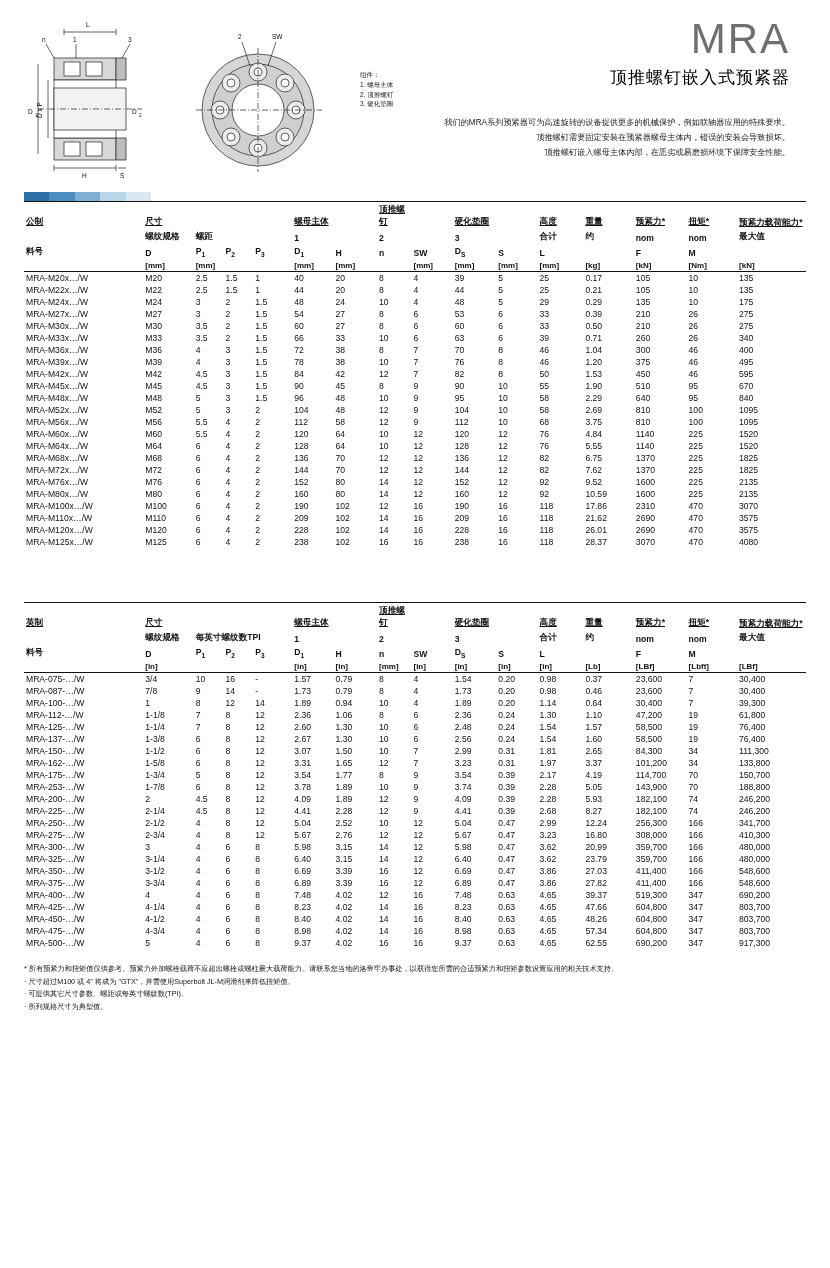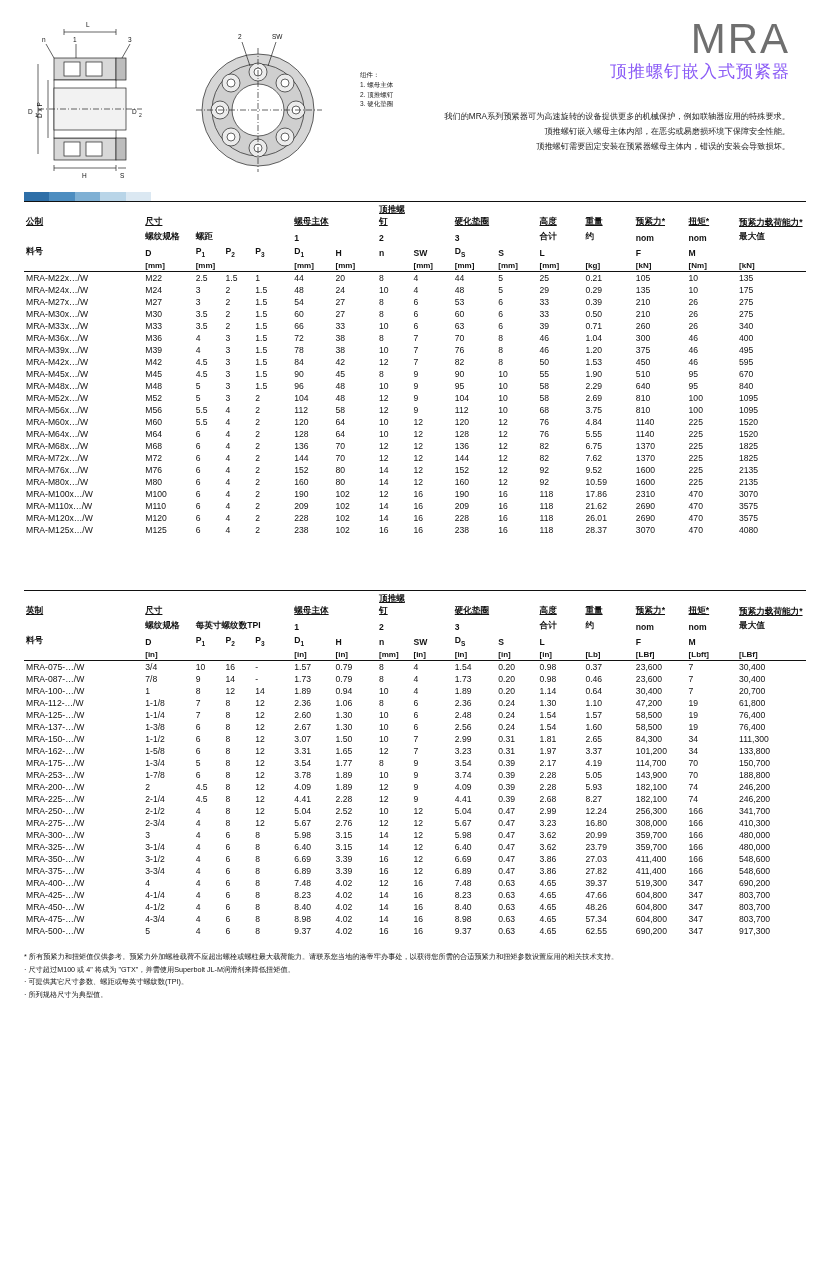--- a/index.html
+++ b/index.html
@@ -6,21 +6,21 @@
   body{width:830px;font-family:"Liberation Sans", sans-serif;color:#111;}
   .page{width:814px;position:relative;padding:0;box-sizing:border-box;}
 
   
   .top{display:flex;padding:18px 24px 4px 24px;box-sizing:border-box;}
   .drawings{display:flex;align-items:flex-start;gap:6px;}
   .legend{font-size:6.5px;line-height:1.5;color:#222;margin-left:4px;margin-top:52px;}
   .legend div{white-space:nowrap;}
   .title-block{flex:1;text-align:right;padding-left:10px;}
   .brand{font-size:42px;letter-spacing:2px;color:#6f6f6f;font-weight:400;line-height:1;}
-  .subtitle{font-size:17px;color:#8b5cf6;letter-spacing:1px;}
+  .subtitle{font-size:17px;color:#000000;margin-top:6px;letter-spacing:1px;}
   .blurb{font-size:8.2px;color:#222;line-height:1.85;margin-top:26px;text-align:right;}
 
   
   .colorbar{display:flex;height:9px;margin:10px 24px 0 24px;}
   .colorbar span{display:block;height:100%;}
 
   
   table{border-collapse:collapse;width:782px;margin:0 24px;table-layout:fixed;}
   thead td{font-size:8.6px;font-weight:bold;vertical-align:bottom;padding:2px 2px 1px 2px;}
   tbody td{font-size:8.6px;padding:1px 2px;vertical-align:bottom;white-space:nowrap;}
@@ -139,22 +139,22 @@
         <div>2. 顶推螺钉</div>
         <div>3. 硬化垫圈</div>
       </div>
     </div>
 
     <div class="title-block">
       <div class="brand">MRA</div>
       <div class="subtitle">顶推螺钉嵌入式预紧器</div>
       <div class="blurb">
         <div>我们的MRA系列预紧器可为高速旋转的设备提供更多的机械保护，例如联轴器应用的特殊要求。</div>
+        <div>顶推螺钉需要固定安装在预紧器螺母主体内，错误的安装会导致损坏。</div>
         <div>顶推螺钉嵌入螺母主体内部，在恶劣或易磨损环境下保障安全性能。</div>
-        <div>顶推螺钉需要固定安装在预紧器螺母主体内，错误的安装会导致损坏。</div>
       </div>
     </div>
   </div>
 
   <div class="colorbar" id="colorbar">
       <span style="background: rgb(46, 111, 168); width: 26px;"></span>
       <span style="background: rgb(77, 141, 192); width: 26px;"></span>
       <span style="background: rgb(127, 176, 212); width: 26px;"></span>
       <span style="background: rgb(185, 213, 232); width: 26px;"></span>
       <span style="background: rgb(219, 232, 242); width: 26px;"></span>
@@ -249,20 +249,38 @@
           <td class="unit">[mm]</td>
           <td class="unit">[mm]</td>
           <td class="unit">[kg]</td>
           <td class="unit">[kN]</td>
           <td class="unit">[Nm]</td>
           <td class="unit">[kN]</td>
         </tr>
       </thead>
       <tbody id="metric-body">
           <tr>
+            <td>MRA-M20x…/W</td>
+            <td>M20</td>
+            <td>2.5</td>
+            <td>1.5</td>
+            <td>1</td>
+            <td>40</td>
+            <td>20</td>
+            <td>8</td>
+            <td>4</td>
+            <td>39</td>
+            <td>5</td>
+            <td>25</td>
+            <td>0.17</td>
+            <td>105</td>
+            <td>10</td>
+            <td>135</td>
+          </tr>
+          <tr>
             <td>MRA-M22x…/W</td>
             <td>M22</td>
             <td>2.5</td>
             <td>1.5</td>
             <td>1</td>
             <td>44</td>
             <td>20</td>
             <td>8</td>
             <td>4</td>
             <td>44</td>
@@ -795,21 +813,21 @@
             <td>1.89</td>
             <td>0.94</td>
             <td>10</td>
             <td>4</td>
             <td>1.89</td>
             <td>0.20</td>
             <td>1.14</td>
             <td>0.64</td>
             <td>30,400</td>
             <td>7</td>
-            <td>20,700</td>
+            <td>39,300</td>
           </tr>
           <tr>
             <td>MRA-112-…/W</td>
             <td>1-1/8</td>
             <td>7</td>
             <td>8</td>
             <td>12</td>
             <td>2.36</td>
             <td>1.06</td>
             <td>8</td>

